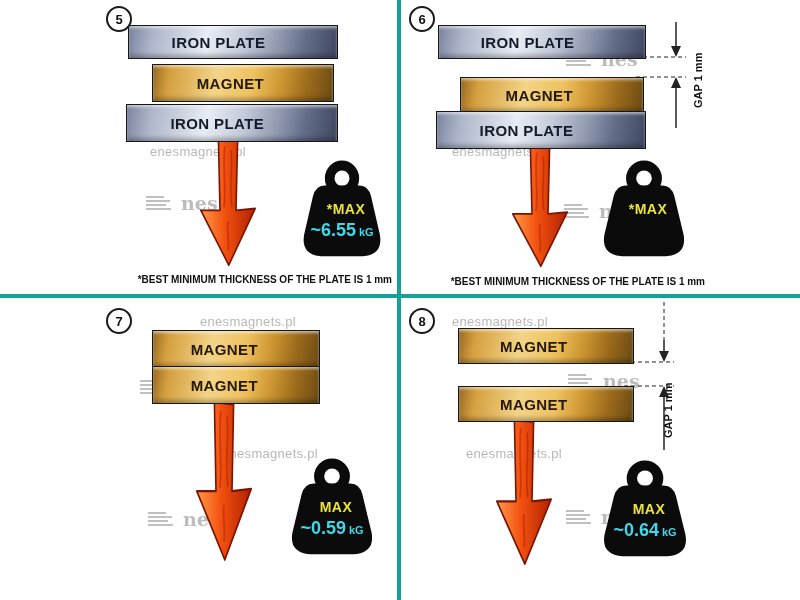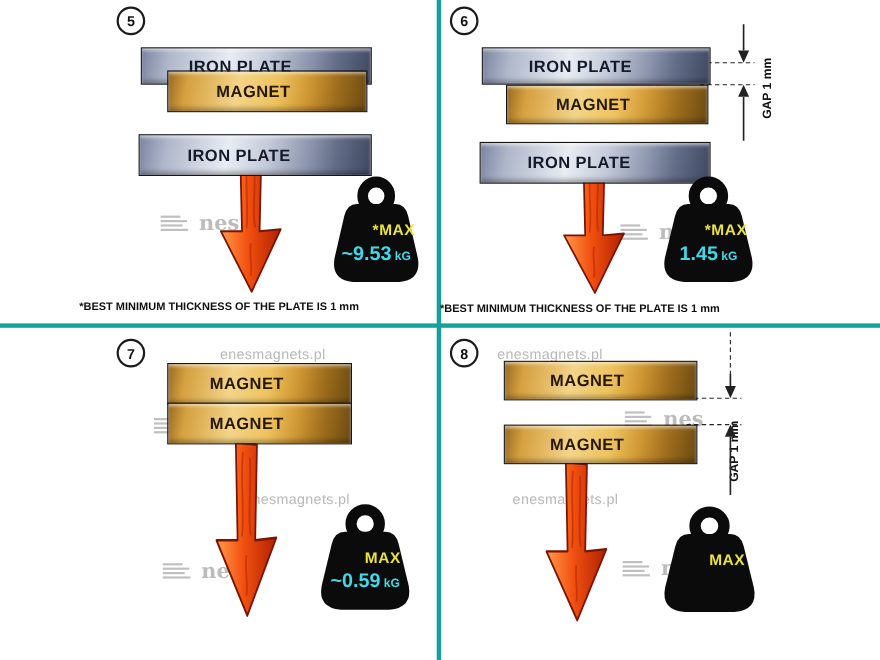--- a/index.html
+++ b/index.html
@@ -16,46 +16,46 @@
     display:flex;align-items:center;justify-content:center;font-weight:bold;font-size:13px;background:#fff;z-index:3;
   }
   .block{
     position:absolute;display:flex;align-items:center;justify-content:center;
     border:1.5px solid #15151a;z-index:2;
     box-shadow:inset 0 2px 3px rgba(255,255,255,0.55), inset 0 -3px 4px rgba(0,0,0,0.28);
   }
   .block .blabel{
     font-weight:bold;font-size:15px;letter-spacing:0.4px;padding-right:14%;white-space:nowrap;
   }
-  .iron{background:linear-gradient(100deg,#7b85a0 0%,#aeb6c9 12%,#e8ecf3 38%,#c3cad9 55%,#8e97ae 72%,#636d88 84%,#3f4760 100%);margin-top:18px;}
+  .iron{background:linear-gradient(100deg,#7b85a0 0%,#aeb6c9 12%,#e8ecf3 38%,#c3cad9 55%,#8e97ae 72%,#636d88 84%,#3f4760 100%);}
   .iron .blabel{color:#131a29;}
   .magnet{background:linear-gradient(100deg,#9a6a1f 0%,#d5a040 10%,#f3d488 35%,#eec25f 55%,#cf9733 70%,#9e6d1d 84%,#6b4a12 100%);}
   .magnet .blabel{color:#241803;}
 
   .arrow{position:absolute;z-index:1;}
   .dim{position:absolute;z-index:1;}
   .gaptext{
     position:absolute;writing-mode:vertical-rl;transform:rotate(180deg);
     font-size:11px;font-weight:600;color:#111;display:flex;align-items:center;justify-content:center;
   }
 
   .kb-wrap{position:absolute;z-index:2;}
   .kb{position:absolute;left:0;top:0;width:100%;height:100%;}
   .kb-label{
-    position:absolute;left:16px;top:41%;width:100%;text-align:center;
+    position:absolute;left:4px;top:41%;width:100%;text-align:center;
     color:#ece43a;font-weight:bold;font-size:14px;letter-spacing:0.5px;
   }
   .kb-value{
     position:absolute;left:0;top:60%;width:100%;text-align:center;
     color:#3fd9ea;font-weight:bold;font-size:18px;white-space:nowrap;
   }
   .kb-unit{font-size:11px;margin-left:3px;}
 
   .footnote{
-    position:absolute;text-align:left;font-size:10px;font-weight:600;color:#101010;white-space:nowrap;
+    position:absolute;text-align:right;font-size:10px;font-weight:600;color:#101010;white-space:nowrap;
   }
   .footnote b{font-weight:800;}
 
   .wm{position:absolute;color:#b8b8b8;font-size:13px;letter-spacing:0.3px;z-index:0;}
   .enes{position:absolute;display:flex;align-items:center;gap:10px;z-index:0;opacity:0.75;}
   .enes-lines{display:flex;flex-direction:column;gap:2px;}
   .enes-lines i{display:block;height:2px;background:#ababab;}
   .enes-lines i:nth-child(1){width:18px;}
   .enes-lines i:nth-child(2){width:24px;}
   .enes-lines i:nth-child(3){width:20px;}
@@ -120,21 +120,21 @@
       <path d="M36,8 C33,30 38,55 35,75 M44,12 C46,35 41,60 45,74 M40,90 C38,100 42,112 40,122" fill="none" stroke="#a81e04" stroke-width="2" opacity="0.5"></path>
     </svg>
 
     <div class="kb-wrap" style="left:298px;top:160px;width:88px;height:100px">
       <svg class="kb" viewBox="0 0 100 110" preserveAspectRatio="none">
         <circle cx="50" cy="20" r="14" fill="none" stroke="#0b0b0b" stroke-width="11"></circle>
         <path d="M30,28 L70,28 Q80,28 83,40 L93,82 Q97,104 74,106 L26,106 Q3,104 7,82 L17,40 Q20,28 30,28 Z" fill="#0b0b0b"></path>
       </svg>
       <div class="kb-label">*MAX</div>
       <div class="kb-value">
-        <span>~9.53</span><span class="kb-unit">kG</span>
+        <span>~6.55</span><span class="kb-unit">kG</span>
       </div>
     </div>
 
     <div class="footnote" style="left:72px;top:274px;width:320px">
       <span>*BEST MINIMUM THICKNESS OF THE PLATE IS</span> <b>1 mm</b>
     </div>
   </section>
 
   <section class="panel" style="left:400px;top:0;width:400px;height:294px">
     <div class="wm" style="left:52px;top:144px">enesmagnets.pl</div>
@@ -187,23 +187,20 @@
       <polygon points="28,0 52,2 50,78 74,76 41,138 6,78 30,78" fill="url(#arrowGrad)" stroke="#7a1402" stroke-width="2" stroke-linejoin="round"></polygon>
       <path d="M36,8 C33,30 38,55 35,75 M44,12 C46,35 41,60 45,74 M40,90 C38,100 42,112 40,122" fill="none" stroke="#a81e04" stroke-width="2" opacity="0.5"></path>
     </svg>
 
     <div class="kb-wrap" style="left:198px;top:160px;width:92px;height:100px">
       <svg class="kb" viewBox="0 0 100 110" preserveAspectRatio="none">
         <circle cx="50" cy="20" r="14" fill="none" stroke="#0b0b0b" stroke-width="11"></circle>
         <path d="M30,28 L70,28 Q80,28 83,40 L93,82 Q97,104 74,106 L26,106 Q3,104 7,82 L17,40 Q20,28 30,28 Z" fill="#0b0b0b"></path>
       </svg>
       <div class="kb-label">*MAX</div>
-      <div class="kb-value">
-        <span>1.45</span><span class="kb-unit">kG</span>
-      </div>
     </div>
 
     <div class="footnote" style="left:0;top:276px;width:305px">
       <span>*BEST MINIMUM THICKNESS OF THE PLATE IS</span> <b>1 mm</b>
     </div>
   </section>
 
   <section class="panel" style="left:0;top:300px;width:397px;height:300px">
     <div class="wm" style="left:200px;top:14px">enesmagnets.pl</div>
     <div class="wm" style="left:222px;top:146px">enesmagnets.pl</div>
@@ -304,16 +301,19 @@
       <polygon points="28,0 52,2 50,78 74,76 41,138 6,78 30,78" fill="url(#arrowGrad)" stroke="#7a1402" stroke-width="2" stroke-linejoin="round"></polygon>
       <path d="M36,8 C33,30 38,55 35,75 M44,12 C46,35 41,60 45,74 M40,90 C38,100 42,112 40,122" fill="none" stroke="#a81e04" stroke-width="2" opacity="0.5"></path>
     </svg>
 
     <div class="kb-wrap" style="left:198px;top:160px;width:94px;height:100px">
       <svg class="kb" viewBox="0 0 100 110" preserveAspectRatio="none">
         <circle cx="50" cy="20" r="14" fill="none" stroke="#0b0b0b" stroke-width="11"></circle>
         <path d="M30,28 L70,28 Q80,28 83,40 L93,82 Q97,104 74,106 L26,106 Q3,104 7,82 L17,40 Q20,28 30,28 Z" fill="#0b0b0b"></path>
       </svg>
       <div class="kb-label">MAX</div>
+      <div class="kb-value">
+        <span>~0.64</span><span class="kb-unit">kG</span>
+      </div>
     </div>
   </section>
 
 </div>
 
 </body></html>

